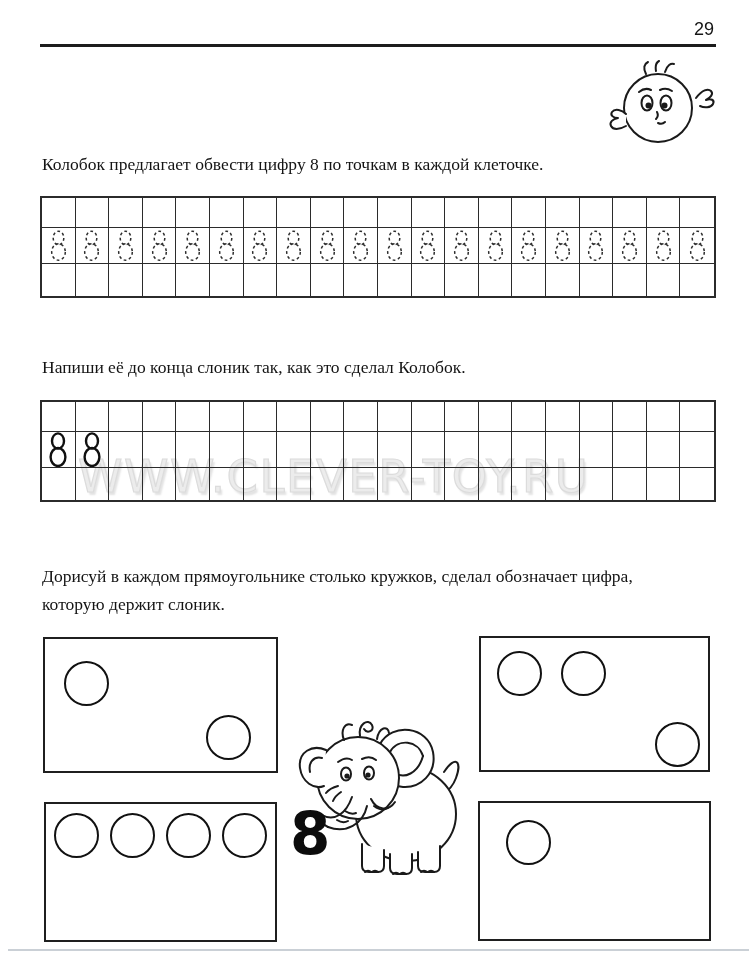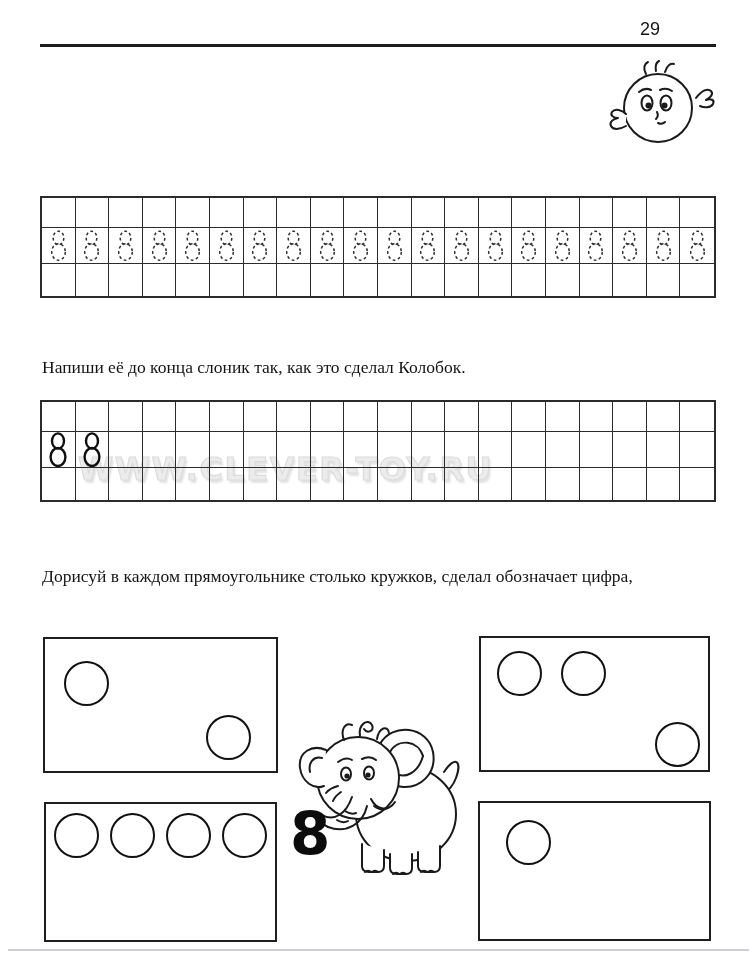--- a/index.html
+++ b/index.html
@@ -1,21 +1,21 @@
 <!DOCTYPE html>
 <html><head>
 <meta charset="utf-8">
 <style>
   html,body{margin:0;padding:0;background:#ffffff;}
   #page{position:relative;width:754px;height:960px;background:#ffffff;overflow:hidden;
         font-family:"Liberation Sans",sans-serif;color:#151515;}
 
   
   .hdr-title{position:absolute;left:42px;top:19px;font-size:18px;letter-spacing:.2px;}
-  .hdr-page{position:absolute;top:19px;left:640px;width:74px;font-size:18px;}
+  .hdr-page{position:absolute;top:19px;left:640px;width:74px;text-align:right;font-size:18px;}
   .hdr-rule{position:absolute;left:40px;top:44px;width:676px;height:3px;background:#1c1c1c;}
 
   
   .lesson-title{position:absolute;left:42px;top:60px;width:560px;
     font-size:20px;font-weight:700;line-height:29px;letter-spacing:.3px;color:#101010;}
 
   
   .instr{position:absolute;left:42px;font-family:"Liberation Serif",serif;
     font-size:17.5px;color:#141414;line-height:28px;}
   .instr-trace{top:150px;}
@@ -25,21 +25,21 @@
   
   .cellgrid{position:absolute;left:40px;width:676px;height:102px;box-sizing:border-box;
     border:2px solid #2b2b2b;display:grid;grid-template-columns:repeat(20,1fr);
     grid-template-rows:30px 36px 32px;z-index:1;background:transparent;}
   #grid-trace{top:196px;}
   #grid-write{top:400px;}
   .cell{box-sizing:border-box;display:flex;align-items:center;justify-content:center;}
 
   
   .watermark{position:absolute;left:78px;top:450px;z-index:0;white-space:nowrap;
-    font-family:"DejaVu Sans",sans-serif;font-weight:bold;font-size:32px;letter-spacing:1.5px;
+    font-family:"DejaVu Sans",sans-serif;font-weight:normal;font-size:45px;letter-spacing:1.5px;
     color:#ececec;-webkit-text-stroke:1.2px #dcdcdc;text-shadow:2px 3px 2px #e3e3e3;}
 
   
   .count-rect{position:absolute;box-sizing:border-box;border:2px solid #1f1f1f;background:#fff;}
   #rect-top-left{left:43px;top:637px;width:235px;height:136px;}
   #rect-top-right{left:479px;top:636px;width:231px;height:136px;}
   #rect-bottom-left{left:44px;top:802px;width:233px;height:140px;}
   #rect-bottom-right{left:478px;top:801px;width:233px;height:140px;}
   .circle{position:absolute;width:45px;height:45px;box-sizing:border-box;
     border:2.5px solid #111;border-radius:50%;background:#fff;}
@@ -78,20 +78,21 @@
 
     <ellipse cx="41" cy="43" rx="5.5" ry="7.5" fill="#fff"></ellipse>
     <ellipse cx="60" cy="43" rx="5.5" ry="7.5" fill="#fff"></ellipse>
     <circle cx="42.5" cy="45.5" r="3" fill="#1a1a1a" stroke="none"></circle>
     <circle cx="58.5" cy="45.5" r="3" fill="#1a1a1a" stroke="none"></circle>
 
     <path d="M51,52 q2,4 -1,7"></path>
     <path d="M52,63 q4,2 7,-1"></path>
   </svg>
 
+  <div class="instr instr-trace">Колобок предлагает обвести цифру 8 по точкам в каждой клеточке.</div>
 
   <div id="grid-trace" class="cellgrid">
       <div class="cell" style="border-right: 1.5px solid rgb(43, 43, 43); border-bottom: 1.5px solid rgb(43, 43, 43);"></div>
       <div class="cell" style="border-right: 1.5px solid rgb(43, 43, 43); border-bottom: 1.5px solid rgb(43, 43, 43);"></div>
       <div class="cell" style="border-right: 1.5px solid rgb(43, 43, 43); border-bottom: 1.5px solid rgb(43, 43, 43);"></div>
       <div class="cell" style="border-right: 1.5px solid rgb(43, 43, 43); border-bottom: 1.5px solid rgb(43, 43, 43);"></div>
       <div class="cell" style="border-right: 1.5px solid rgb(43, 43, 43); border-bottom: 1.5px solid rgb(43, 43, 43);"></div>
       <div class="cell" style="border-right: 1.5px solid rgb(43, 43, 43); border-bottom: 1.5px solid rgb(43, 43, 43);"></div>
       <div class="cell" style="border-right: 1.5px solid rgb(43, 43, 43); border-bottom: 1.5px solid rgb(43, 43, 43);"></div>
       <div class="cell" style="border-right: 1.5px solid rgb(43, 43, 43); border-bottom: 1.5px solid rgb(43, 43, 43);"></div>
@@ -321,20 +322,21 @@
       <div class="cell" style="border-right: 1.5px solid rgb(43, 43, 43);"></div>
       <div class="cell" style="border-right: 1.5px solid rgb(43, 43, 43);"></div>
       <div class="cell" style="border-right: 1.5px solid rgb(43, 43, 43);"></div>
       <div class="cell" style="border-right: 1.5px solid rgb(43, 43, 43);"></div>
       <div class="cell" style="border-right: 1.5px solid rgb(43, 43, 43);"></div>
       <div class="cell"></div>
     </div>
 
   <div class="instr instr-draw">
     <div>Дорисуй в каждом прямоугольнике столько кружков, сделал обозначает цифра,</div>
+    <div>которую держит слоник.</div>
   </div>
 
   <div id="rect-top-left" class="count-rect">
       <div class="circle" style="left: 18.5px; top: 21.5px;"></div>
       <div class="circle" style="left: 160.5px; top: 75.5px;"></div>
     </div>
   <div id="rect-top-right" class="count-rect">
       <div class="circle" style="left: 15.5px; top: 12.5px;"></div>
       <div class="circle" style="left: 79.5px; top: 12.5px;"></div>
       <div class="circle" style="left: 173.5px; top: 83.5px;"></div>

